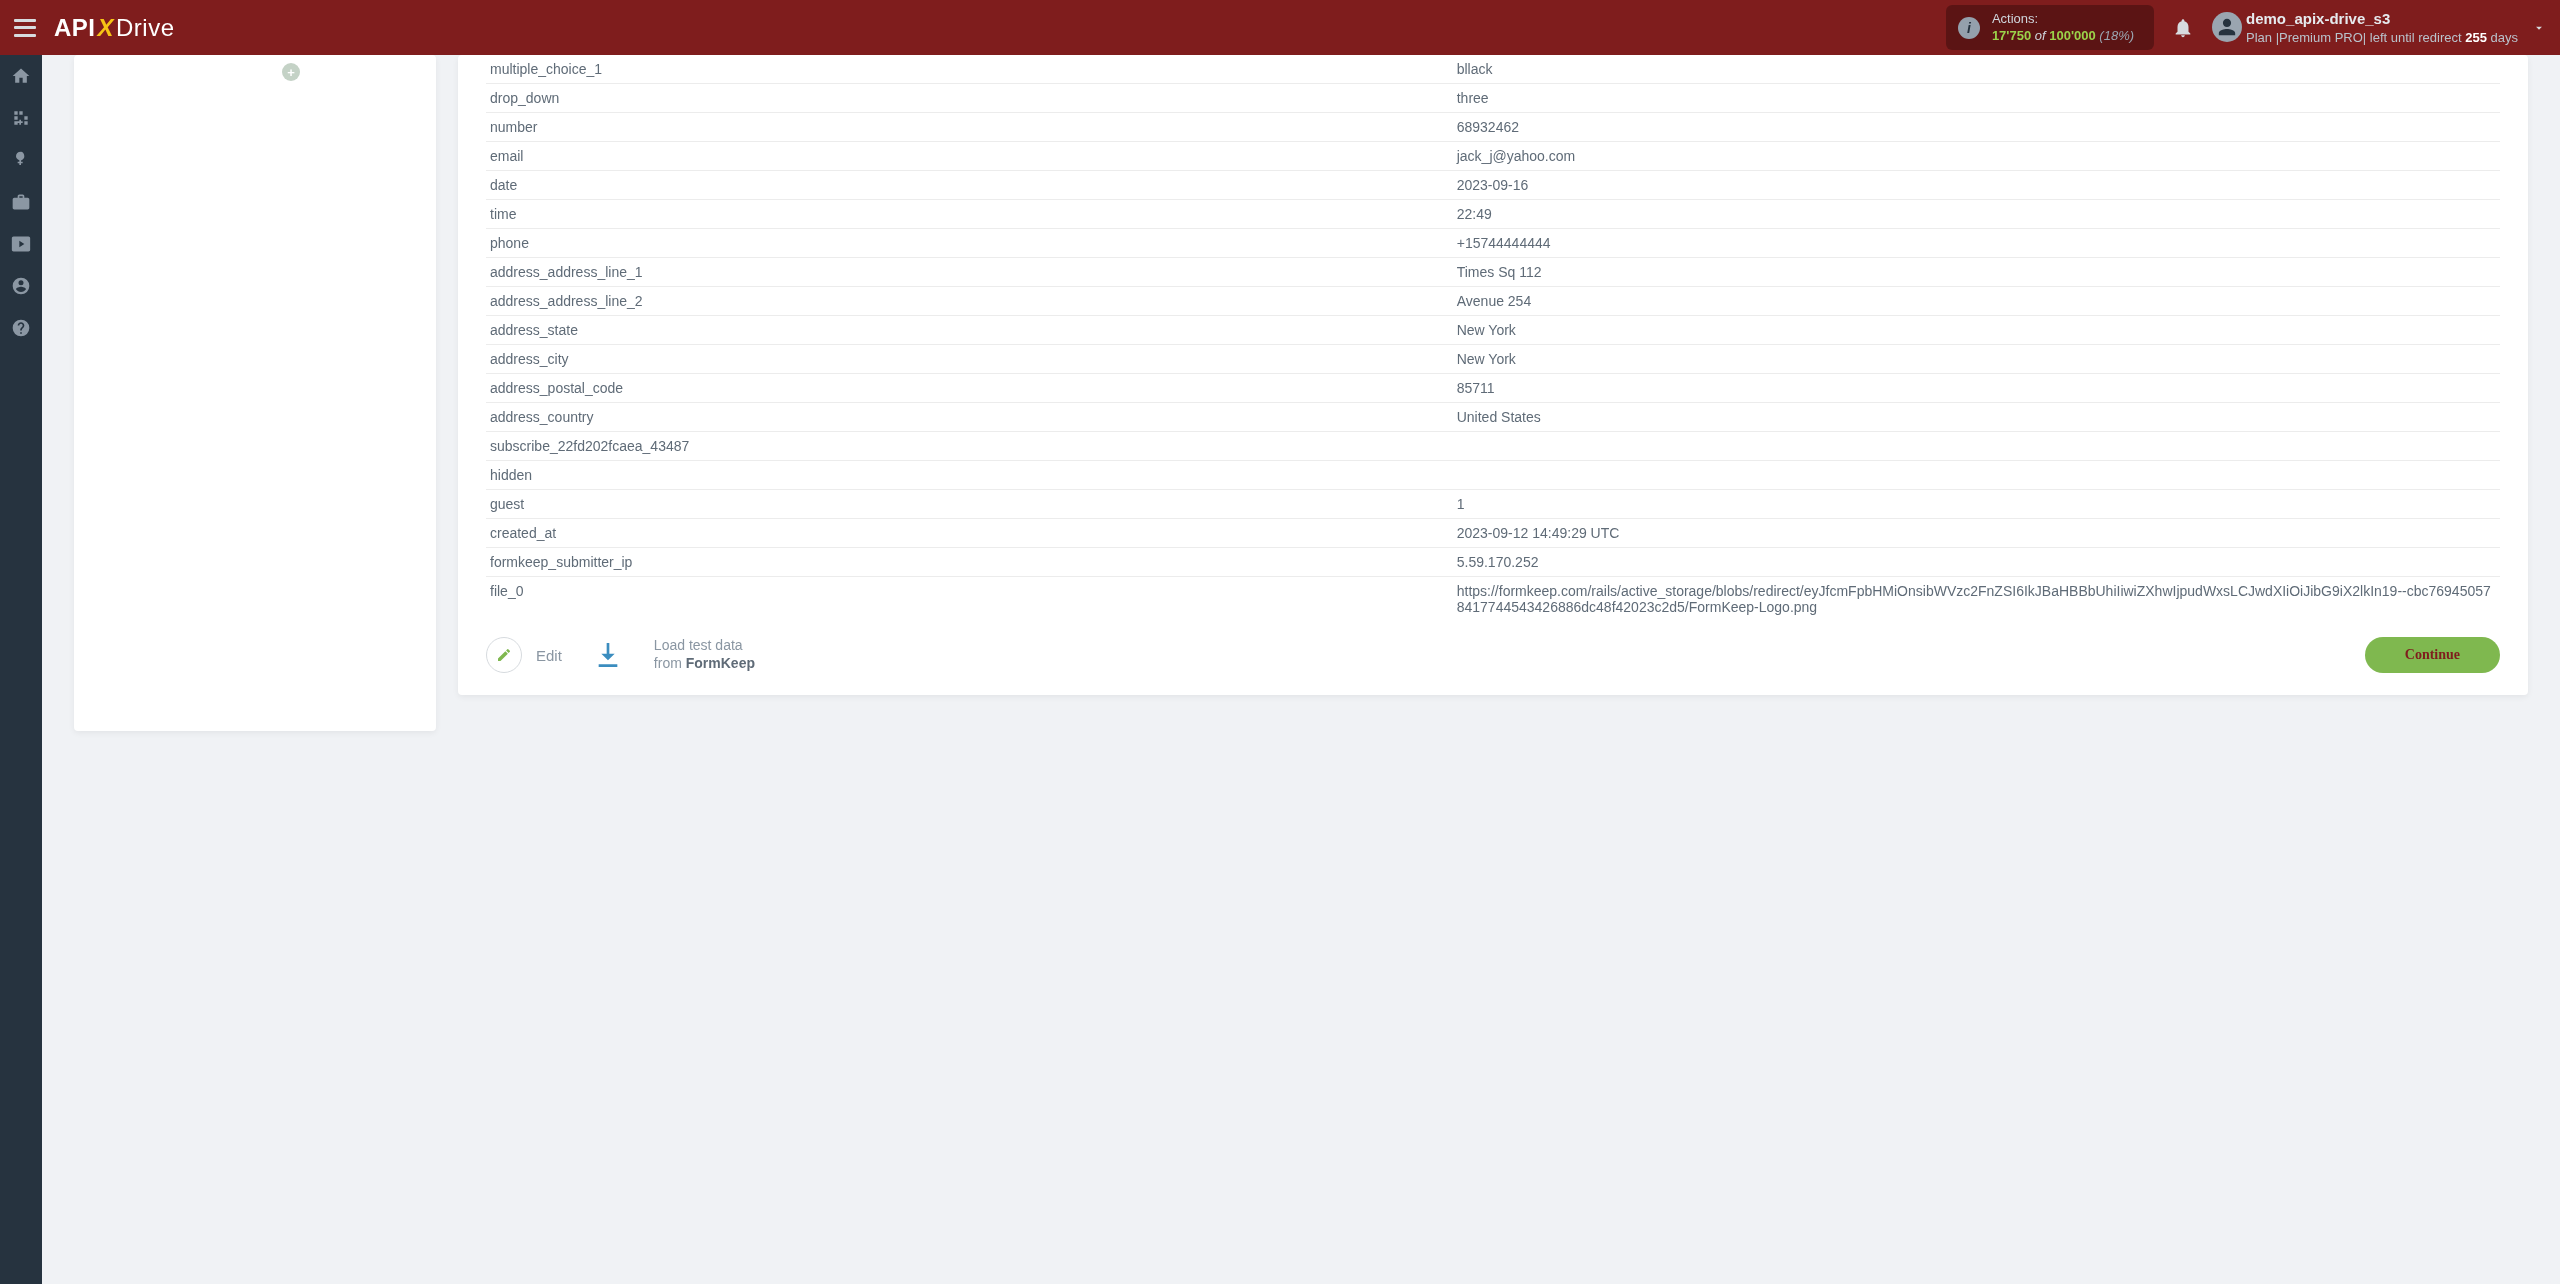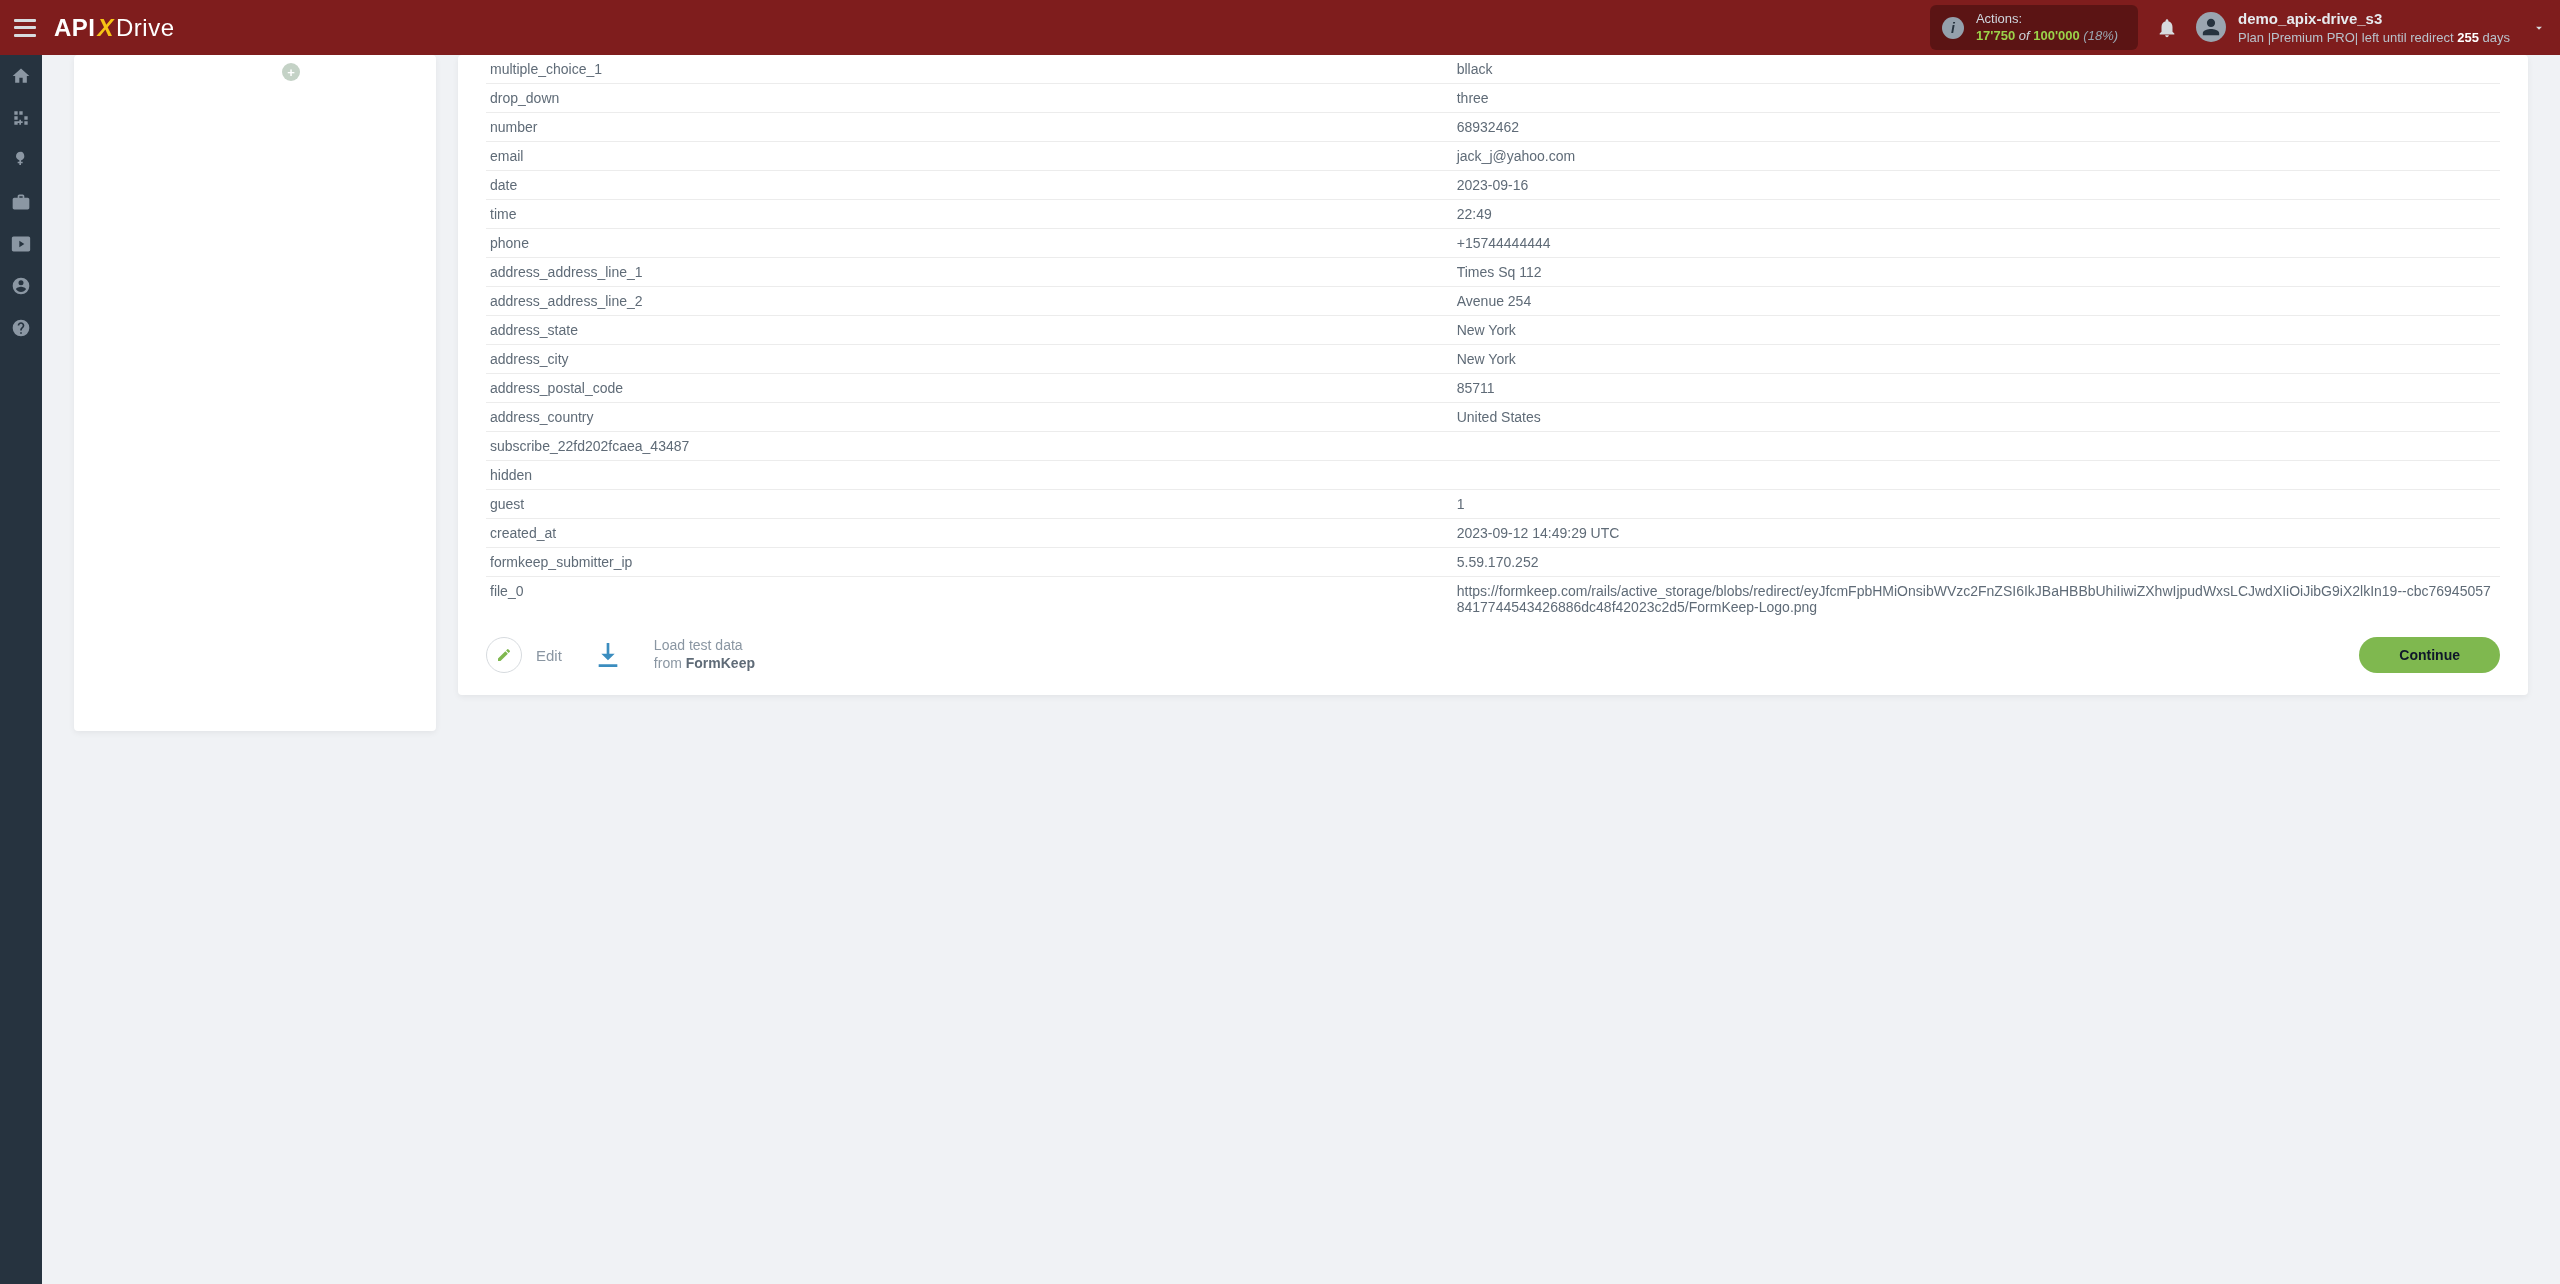--- a/index.html
+++ b/index.html
@@ -27,21 +27,21 @@
 .actions-text { font-size: 13px; line-height: 1.25; }
 .actions-text .lbl { color: #cfd6dd; }
 .actions-text .used { color: #9bd34a; font-weight: 600; }
 .actions-text .of { color: #cfd6dd; font-style: italic; }
 .actions-text .total { color: #9bd34a; font-weight: 600; }
 .actions-text .pct { color: #9aa5b0; font-style: italic; }
 
 .bell { width: 22px; height: 22px; position: relative; }
 .bell svg { width: 22px; height: 22px; fill: #d7dbdf; }
 
-.avatar-wrap { display: flex; align-items: center; gap: 12px; }
+.avatar-wrap { display: flex; align-items: center; gap: 4px; }
 .avatar { width: 30px; height: 30px; border-radius: 50%; background: #9aa5b0; display:flex; align-items:center; justify-content:center; }
 .avatar svg { width: 20px; height: 20px; fill: #26333f; }
 .user-block { color: #e6eaee; font-size: 13px; line-height: 1.35; }
 .user-block .uname { font-weight: 600; font-size: 15px; }
 .user-block .plan { color: #b9c2cb; font-size: 13px; }
 .user-block .days { color: #fff; font-weight: 700; }
 .chev { width: 14px; height: 14px; margin-left: 10px; margin-top:2px; }
 .chev svg { width: 14px; height: 14px; fill: #d7dbdf; }
 
 
@@ -98,23 +98,23 @@
 .edit-lbl { color:#8a96a2; font-size:15px; margin-left:-14px; }
 
 .loadtest { display:flex; align-items:flex-start; gap:28px; cursor:pointer; }
 .loadtest .dl { width:36px; height:36px; display:flex; align-items:center; justify-content:center; }
 .loadtest .dl svg { width:32px; height:32px; fill:#3b8dbf; }
 .loadtest .txt { color:#8a96a2; font-size:14px; line-height:1.25; }
 .loadtest .txt b { color:#5f6b77; font-weight:700; }
 
 .continue-btn {
   margin-left:auto;
-  background:#7fb84f; color:#0f172a; border:none;
+  background:#7fb84f; color:#7f1d1d; border:none;
   padding: 10px 40px; border-radius: 22px;
-  font-weight:700; font-size:14px; cursor:pointer;
+  font-weight:700; font-size:14px; cursor:pointer;font-family:Liberation Serif, serif;
 }
 </style>
 </head>
 <body>
 
 <div class="header">
   <div class="hamburger">
     <span></span>
       <span></span>
       <span></span>

